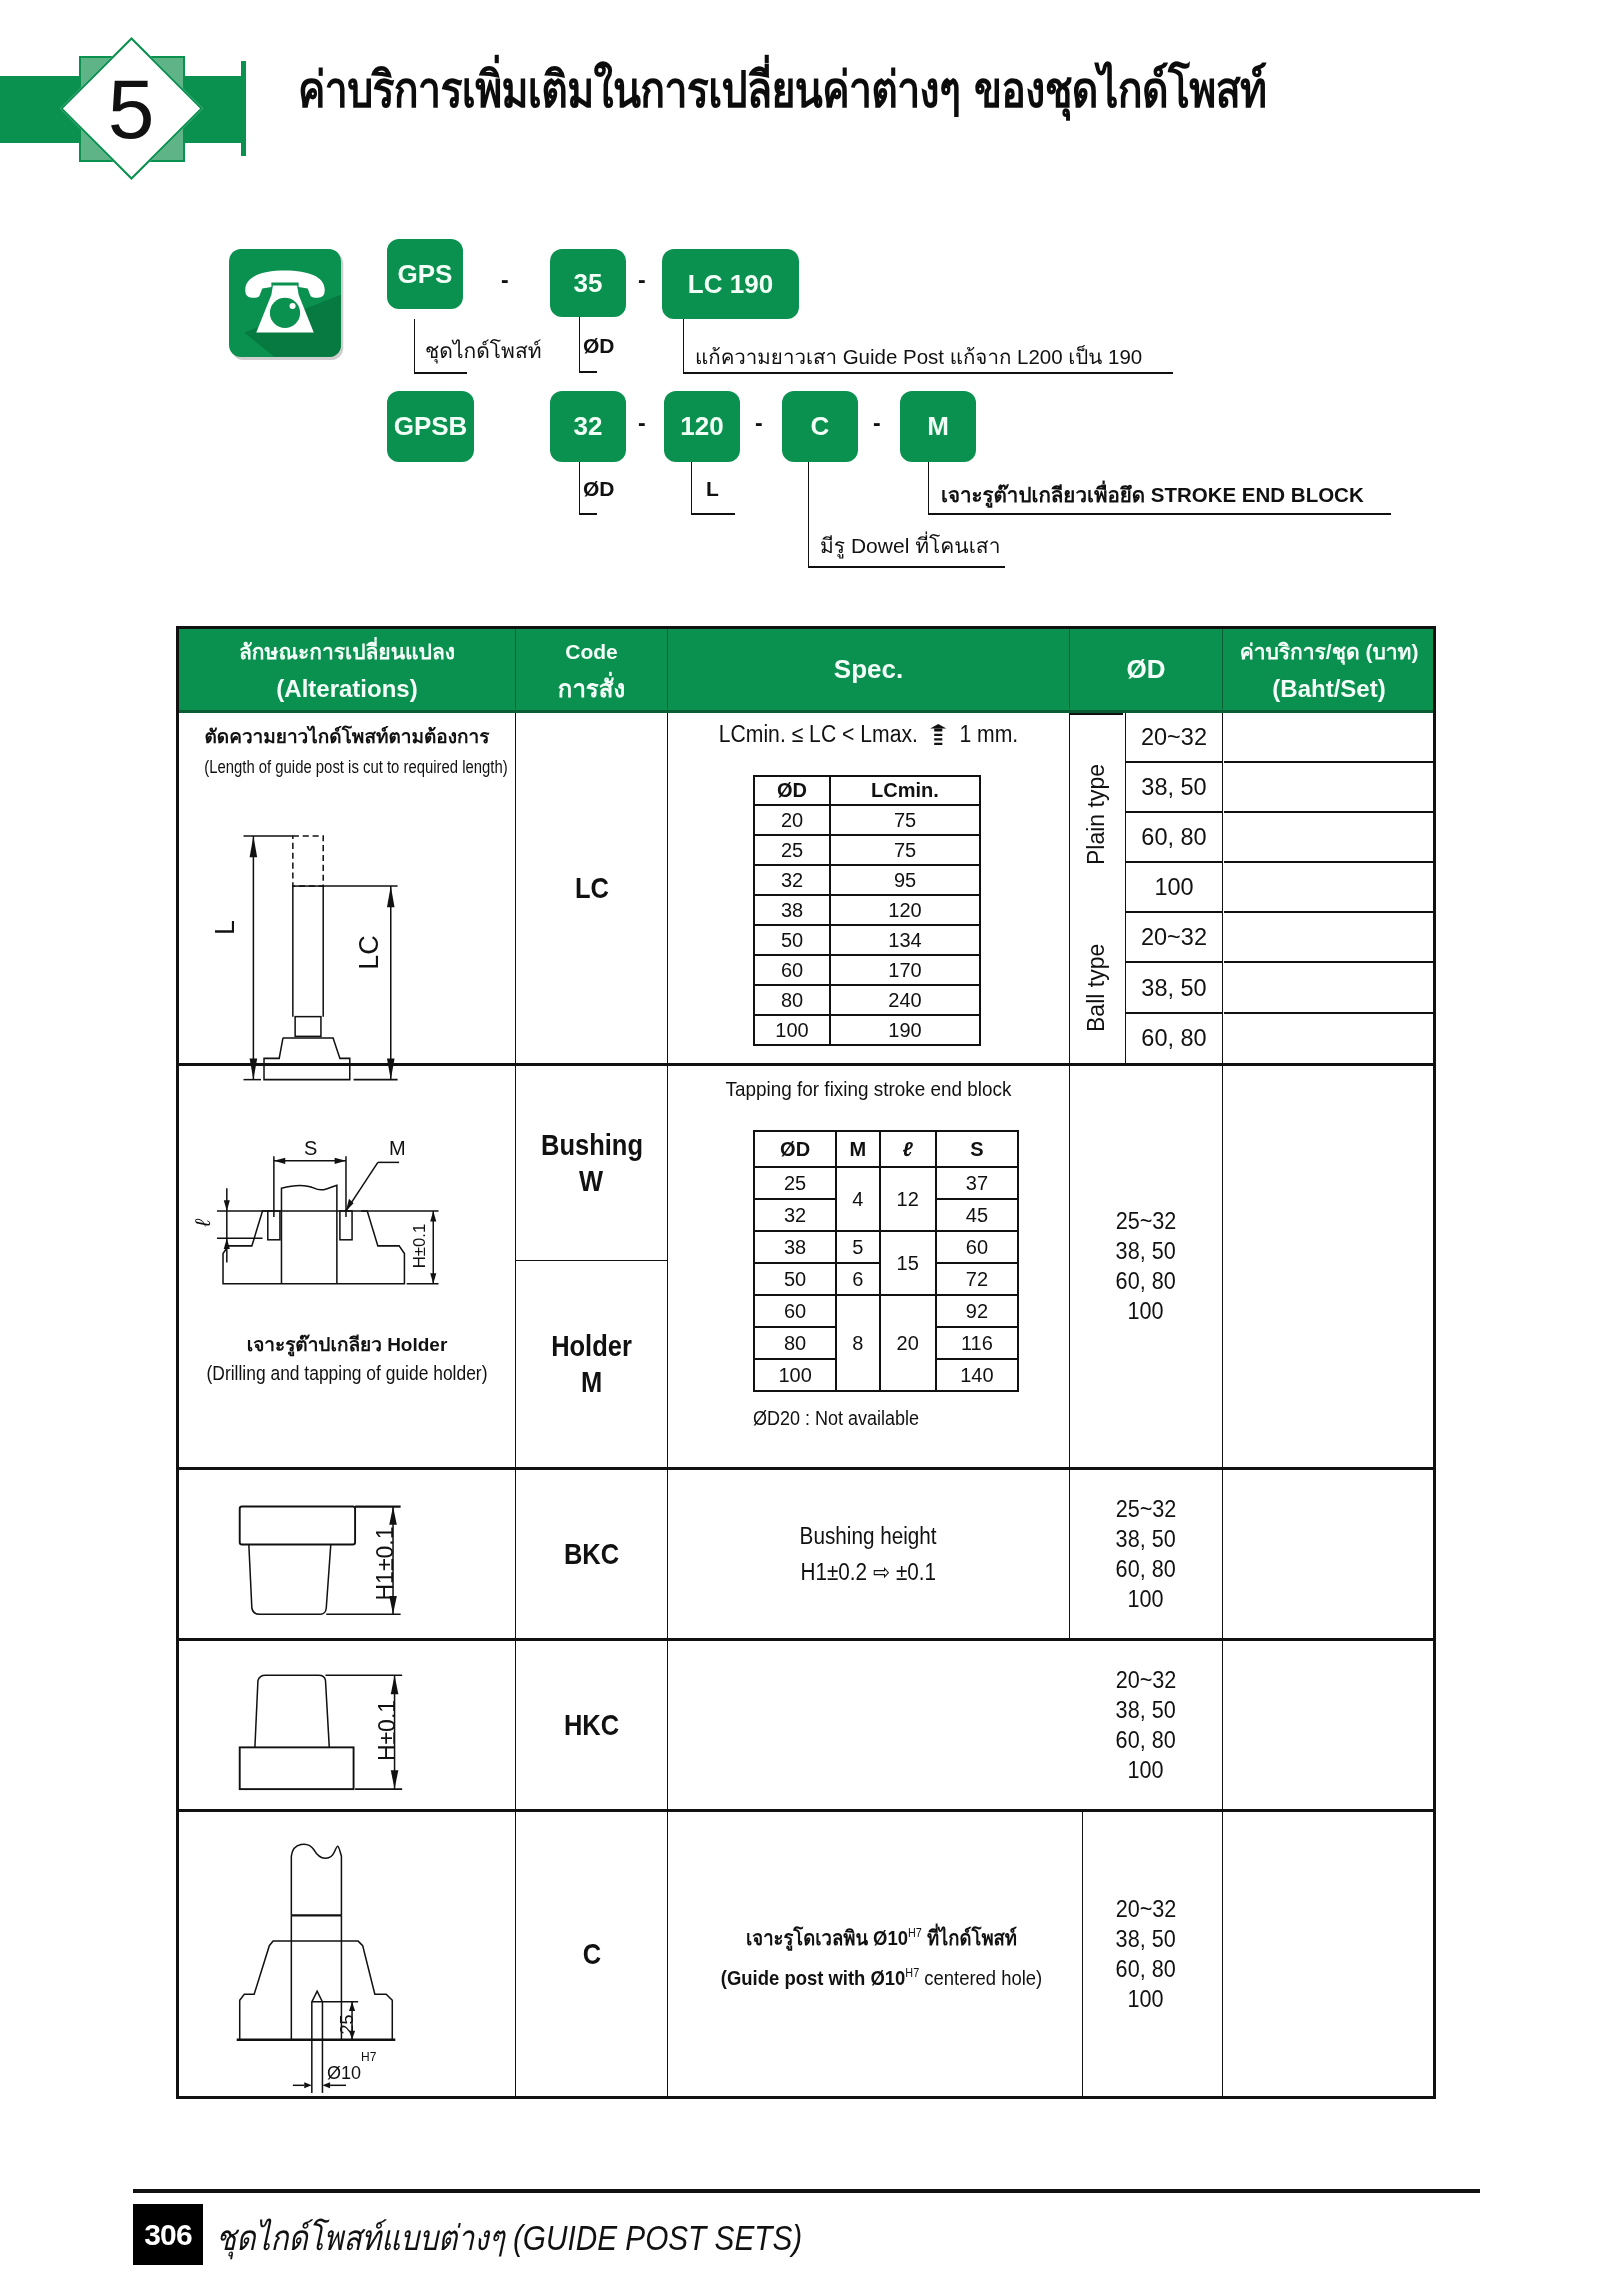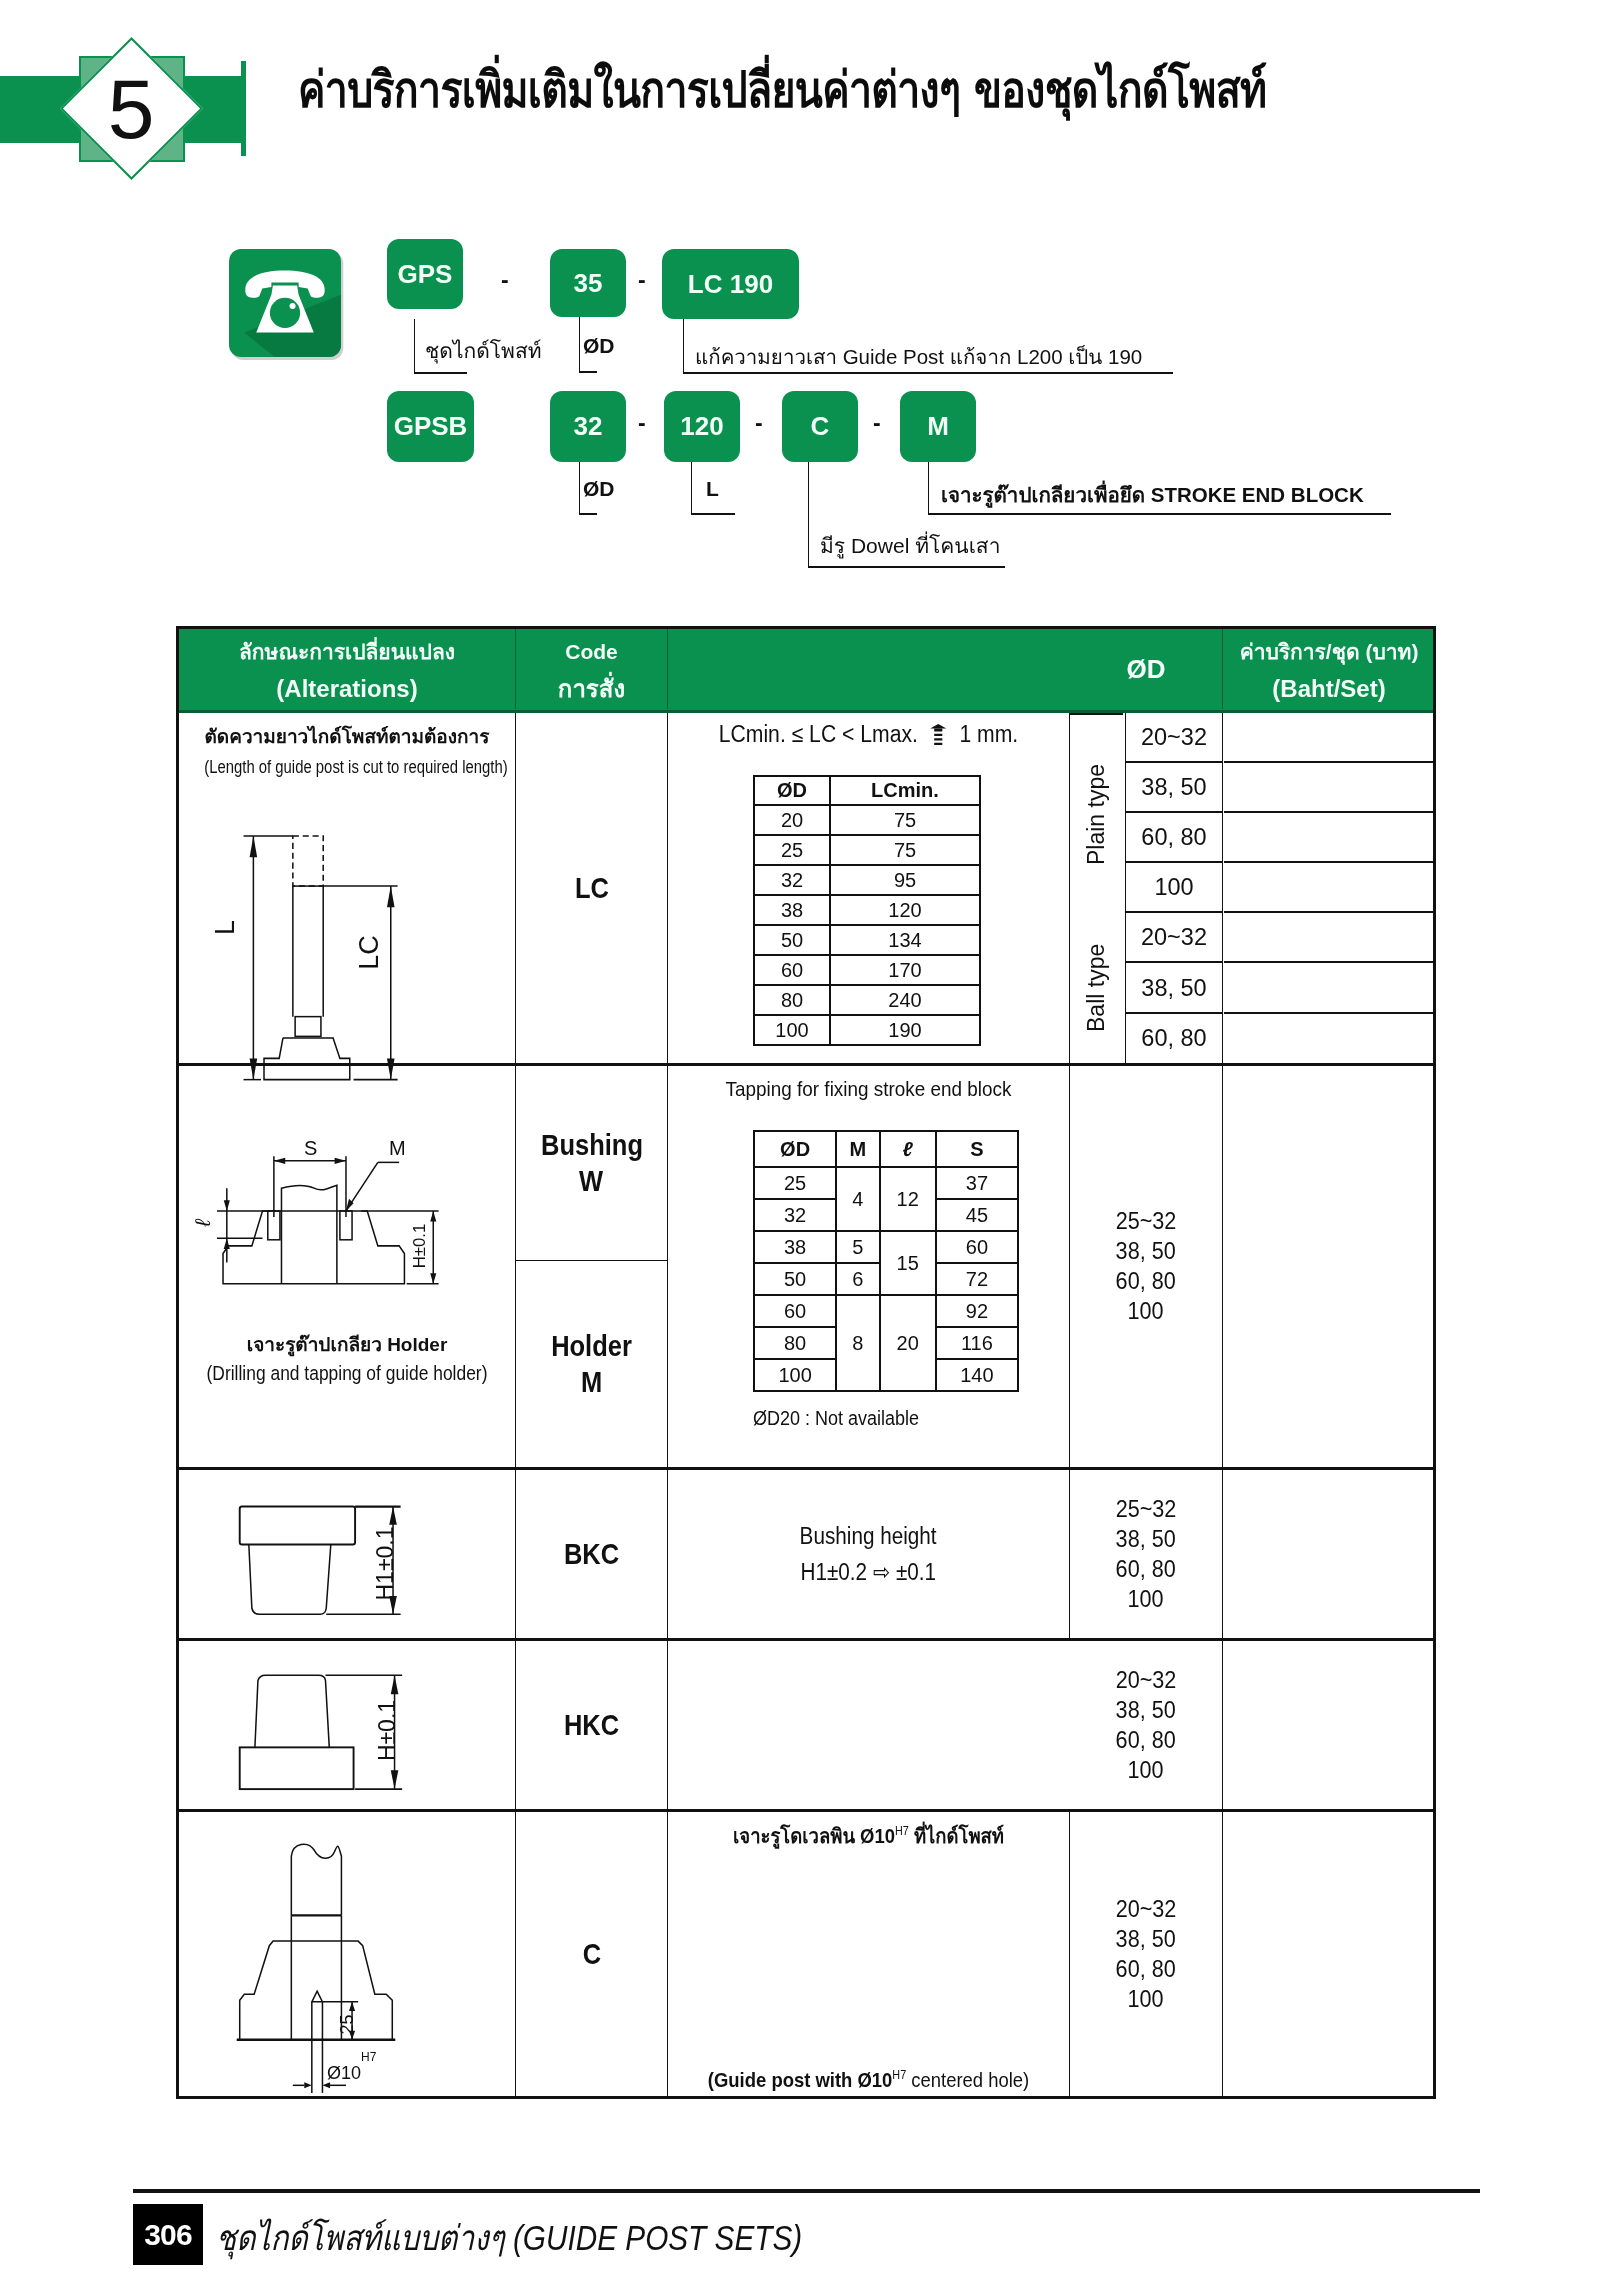--- a/index.html
+++ b/index.html
@@ -111,20 +111,21 @@
 
   <div class="thead">
     <div class="th" style="left:0;width:337px;">
       <span class="l1">ลักษณะการเปลี่ยนแปลง</span>
       <span class="l2">(Alterations)</span>
     </div>
     <div class="th" style="left:337px;width:152px;">
       <span class="l1">Code</span>
       <span class="l2">การสั่ง</span>
     </div>
+    <div class="th big" style="left:489px;width:402px;">Spec.</div>
     <div class="th big" style="left:891px;width:153px;">ØD</div>
     <div class="th" style="left:1045px;width:210px;border-right:none;">
       <span class="l1">ค่าบริการ/ชุด (บาท)</span>
       <span class="l2">(Baht/Set)</span>
     </div>
   </div>
 
   <div class="row" style="top:84px;height:353px;">
     <div class="cell" style="left:0;width:337px;">
       <div class="alt-th" style="position:absolute;top:7.6px;width:100%;">ตัดความยาวไกด์โพสท์ตามต้องการ</div>
@@ -429,21 +430,21 @@
         </g>
       </svg>
       <div style="position:absolute;left:158px;top:202px;font-size:18px;transform:rotate(-90deg);">25</div>
       <div style="position:absolute;left:148px;top:249px;font-size:18px;">
         <span>Ø10</span><sup style="font-size:12px;position:relative;top:-10.6px;">H7</sup>
       </div>
     </div>
     <div class="cell center" style="left:337px;width:152px;">
       <div class="code-txt">C</div>
     </div>
-    <div class="cell center" style="left:489px;width:402px;justify-content:space-between;">
+    <div class="cell center" style="left:502px;width:402px;">
       <div class="spec-txt" style="font-weight:bold;font-size:20.5px;line-height:38px;">
         <span>เจาะรูโดเวลพิน Ø10</span><sup style="font-size:12px;font-weight:normal;">H7</sup><span> ที่ไกด์โพสท์</span>
       </div>
       <div class="spec-txt" style="font-size:20.5px;line-height:33px;">
         <b>(Guide post with Ø10</b><sup style="font-size:12px;">H7</sup><span> centered hole)</span>
       </div>
     </div>
     <div class="cell center" style="left:891px;width:153px;">
       <div class="od-list">20~32</div>
       <div class="od-list">38, 50</div>

